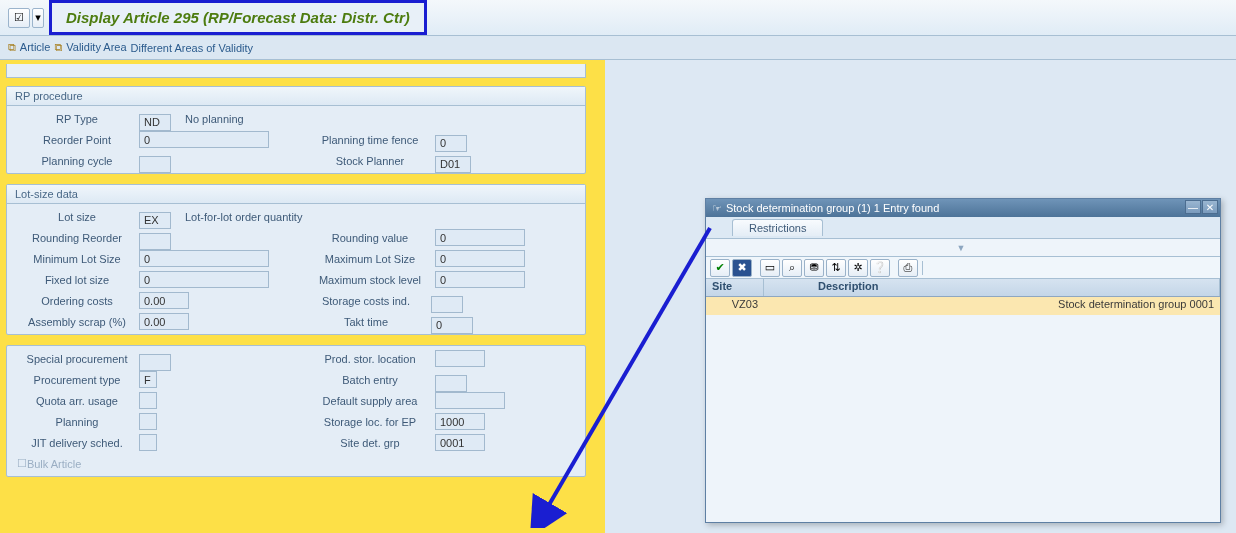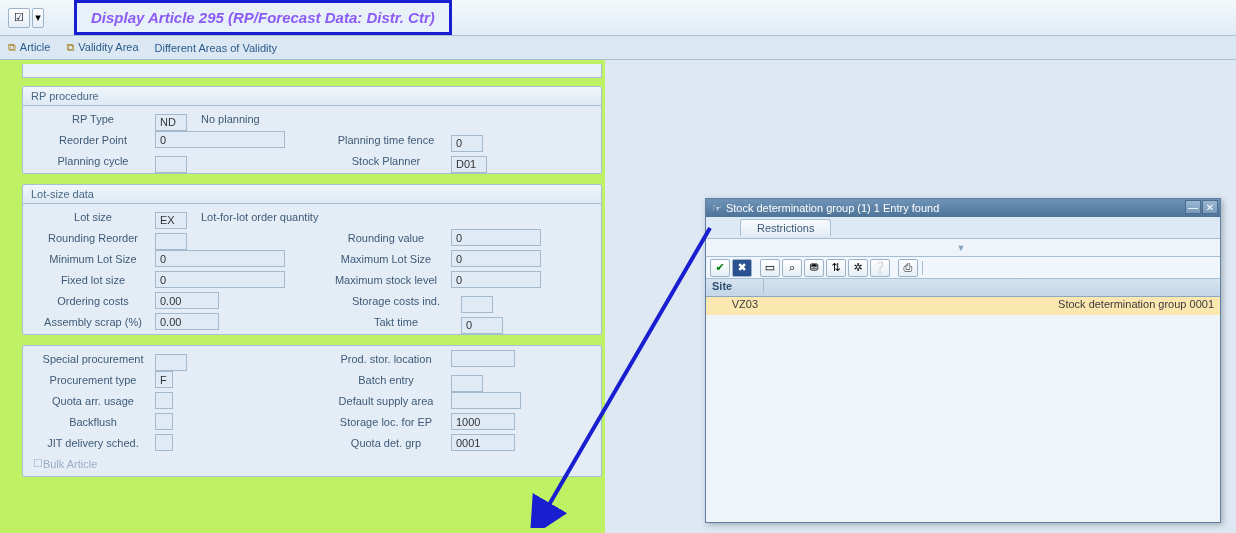--- a/index.html
+++ b/index.html
@@ -31,49 +31,49 @@
     border: 1px solid #9bb4cc;
     background: linear-gradient(#ffffff,#e6eef6);
     border-radius: 2px;
     margin-right: 2px;
     font-size: 11px;
   }
   .title {
     font-style: italic;
     font-weight: bold;
     font-size: 15px;
-    color: #8b5cf6;
+    color: #4d7c0f;
     border: 3px solid #1a1ed1;
     padding: 6px 14px 6px 14px;
-    margin-left: 28px;
+    margin-left: 3px;
     background: #e8f0f8;
     display: inline-block;
   }
   .toolbar2 {
     background: #dbe7f2;
     border-bottom: 1px solid #a7bfd3;
     height: 24px;
     display: flex;
     align-items: center;
     padding-left: 8px;
-    gap: 16px;
+    gap: 4px;
     color: #2b5b8d;
     font-size: 11px;
   }
   .toolbar2 .ico { font-size: 11px; margin-right: 4px; color: #a88022; }
   .main-area {
     position: relative;
     display: flex;
     width: 100%;
     height: calc(100% - 60px);
   }
   .left-pane {
     width: 605px;
-    background: #bef264;
-    padding: 4px 22px;
+    background: #fde047;
+    padding: 4px 6px;
   }
   .right-pane {
     flex: 1;
     background: #dde8f3;
     position: relative;
   }
   .partial-box {
     height: 14px;
     width: 580px;
     border: 1px solid #a7bfd3;
@@ -113,21 +113,21 @@
     background: #dfeaf5;
     border: 1px solid #a2b9ce;
     height: 17px;
     padding: 0 4px;
     font-size: 11px;
     color: #333;
     display: inline-flex;
     align-items: center;
   }
   .fld-sm { width: 32px; margin-top: 7px; }
-  .fld-md { width: 64px; }
+  .fld-md { width: 50px; }
   .fld-lg { width: 130px; }
   .desc { margin-left: 14px; color: #3e5a78; }
   .col2lbl { width: 130px; color: #3e5a78; }
   .spacer-col { width: 36px; }
 
   
   .popup {
     position: absolute;
     left: 705px;
     top: 198px;
@@ -173,21 +173,21 @@
     height: 22px;
     border-bottom: 1px solid #a7bfd3;
   }
   .tab {
     display: inline-block;
     background: linear-gradient(#f8fbfe,#e4edf6);
     border: 1px solid #a7bfd3;
     border-bottom: none;
     border-radius: 3px 3px 0 0;
     padding: 2px 16px;
-    margin-left: 34px;
+    margin-left: 26px;
     font-size: 11px;
     color: #3e5a78;
   }
   .restr-body {
     background: #eef4fa;
     height: 18px;
     border-bottom: 1px solid #a7bfd3;
     display: flex;
     align-items: center;
     justify-content: center;
@@ -215,21 +215,20 @@
     font-size: 11px;
     border-radius: 2px;
   }
   .table-hdr {
     display: flex;
     background: linear-gradient(#d6e3f0,#c4d6e8);
     border-bottom: 1px solid #8ea7c1;
     height: 18px;
     font-weight: bold;
     color: #2f4f6f;
-    flex-direction: column;
   }
   .table-hdr > div {
     border-right: 1px solid #a7bfd3;
     padding: 1px 6px;
   }
   .c-site { width: 58px; }
   .c-sdg { width: 48px; margin-top: 20px; }
   .c-desc { flex: 1; }
   .table-row {
     display: flex;
@@ -363,31 +362,31 @@
           <span class="fld fld-sm"></span>
         </div>
         <div class="row">
           <span class="lbl">Quota arr. usage</span>
           <span class="fld" style="width:18px"></span>
           <span style="width:148px;"></span>
           <span class="col2lbl">Default supply area</span>
           <span class="fld fld-md" style="width:70px"></span>
         </div>
         <div class="row">
-          <span class="lbl">Backflush</span>
+          <span class="lbl">Planning</span>
           <span class="fld" style="width:18px"></span>
           <span style="width:148px;"></span>
           <span class="col2lbl">Storage loc. for EP</span>
           <span class="fld fld-md">1000</span>
         </div>
         <div class="row">
           <span class="lbl">JIT delivery sched.</span>
           <span class="fld" style="width:18px"></span>
           <span style="width:148px;"></span>
-          <span class="col2lbl">Quota det. grp</span>
+          <span class="col2lbl">Site det. grp</span>
           <span class="fld fld-md">0001</span>
         </div>
         <div class="row bulk">
           <span>☐ </span>
           <span>Bulk Article</span>
         </div>
       </div>
     </div>
   </div>
 

